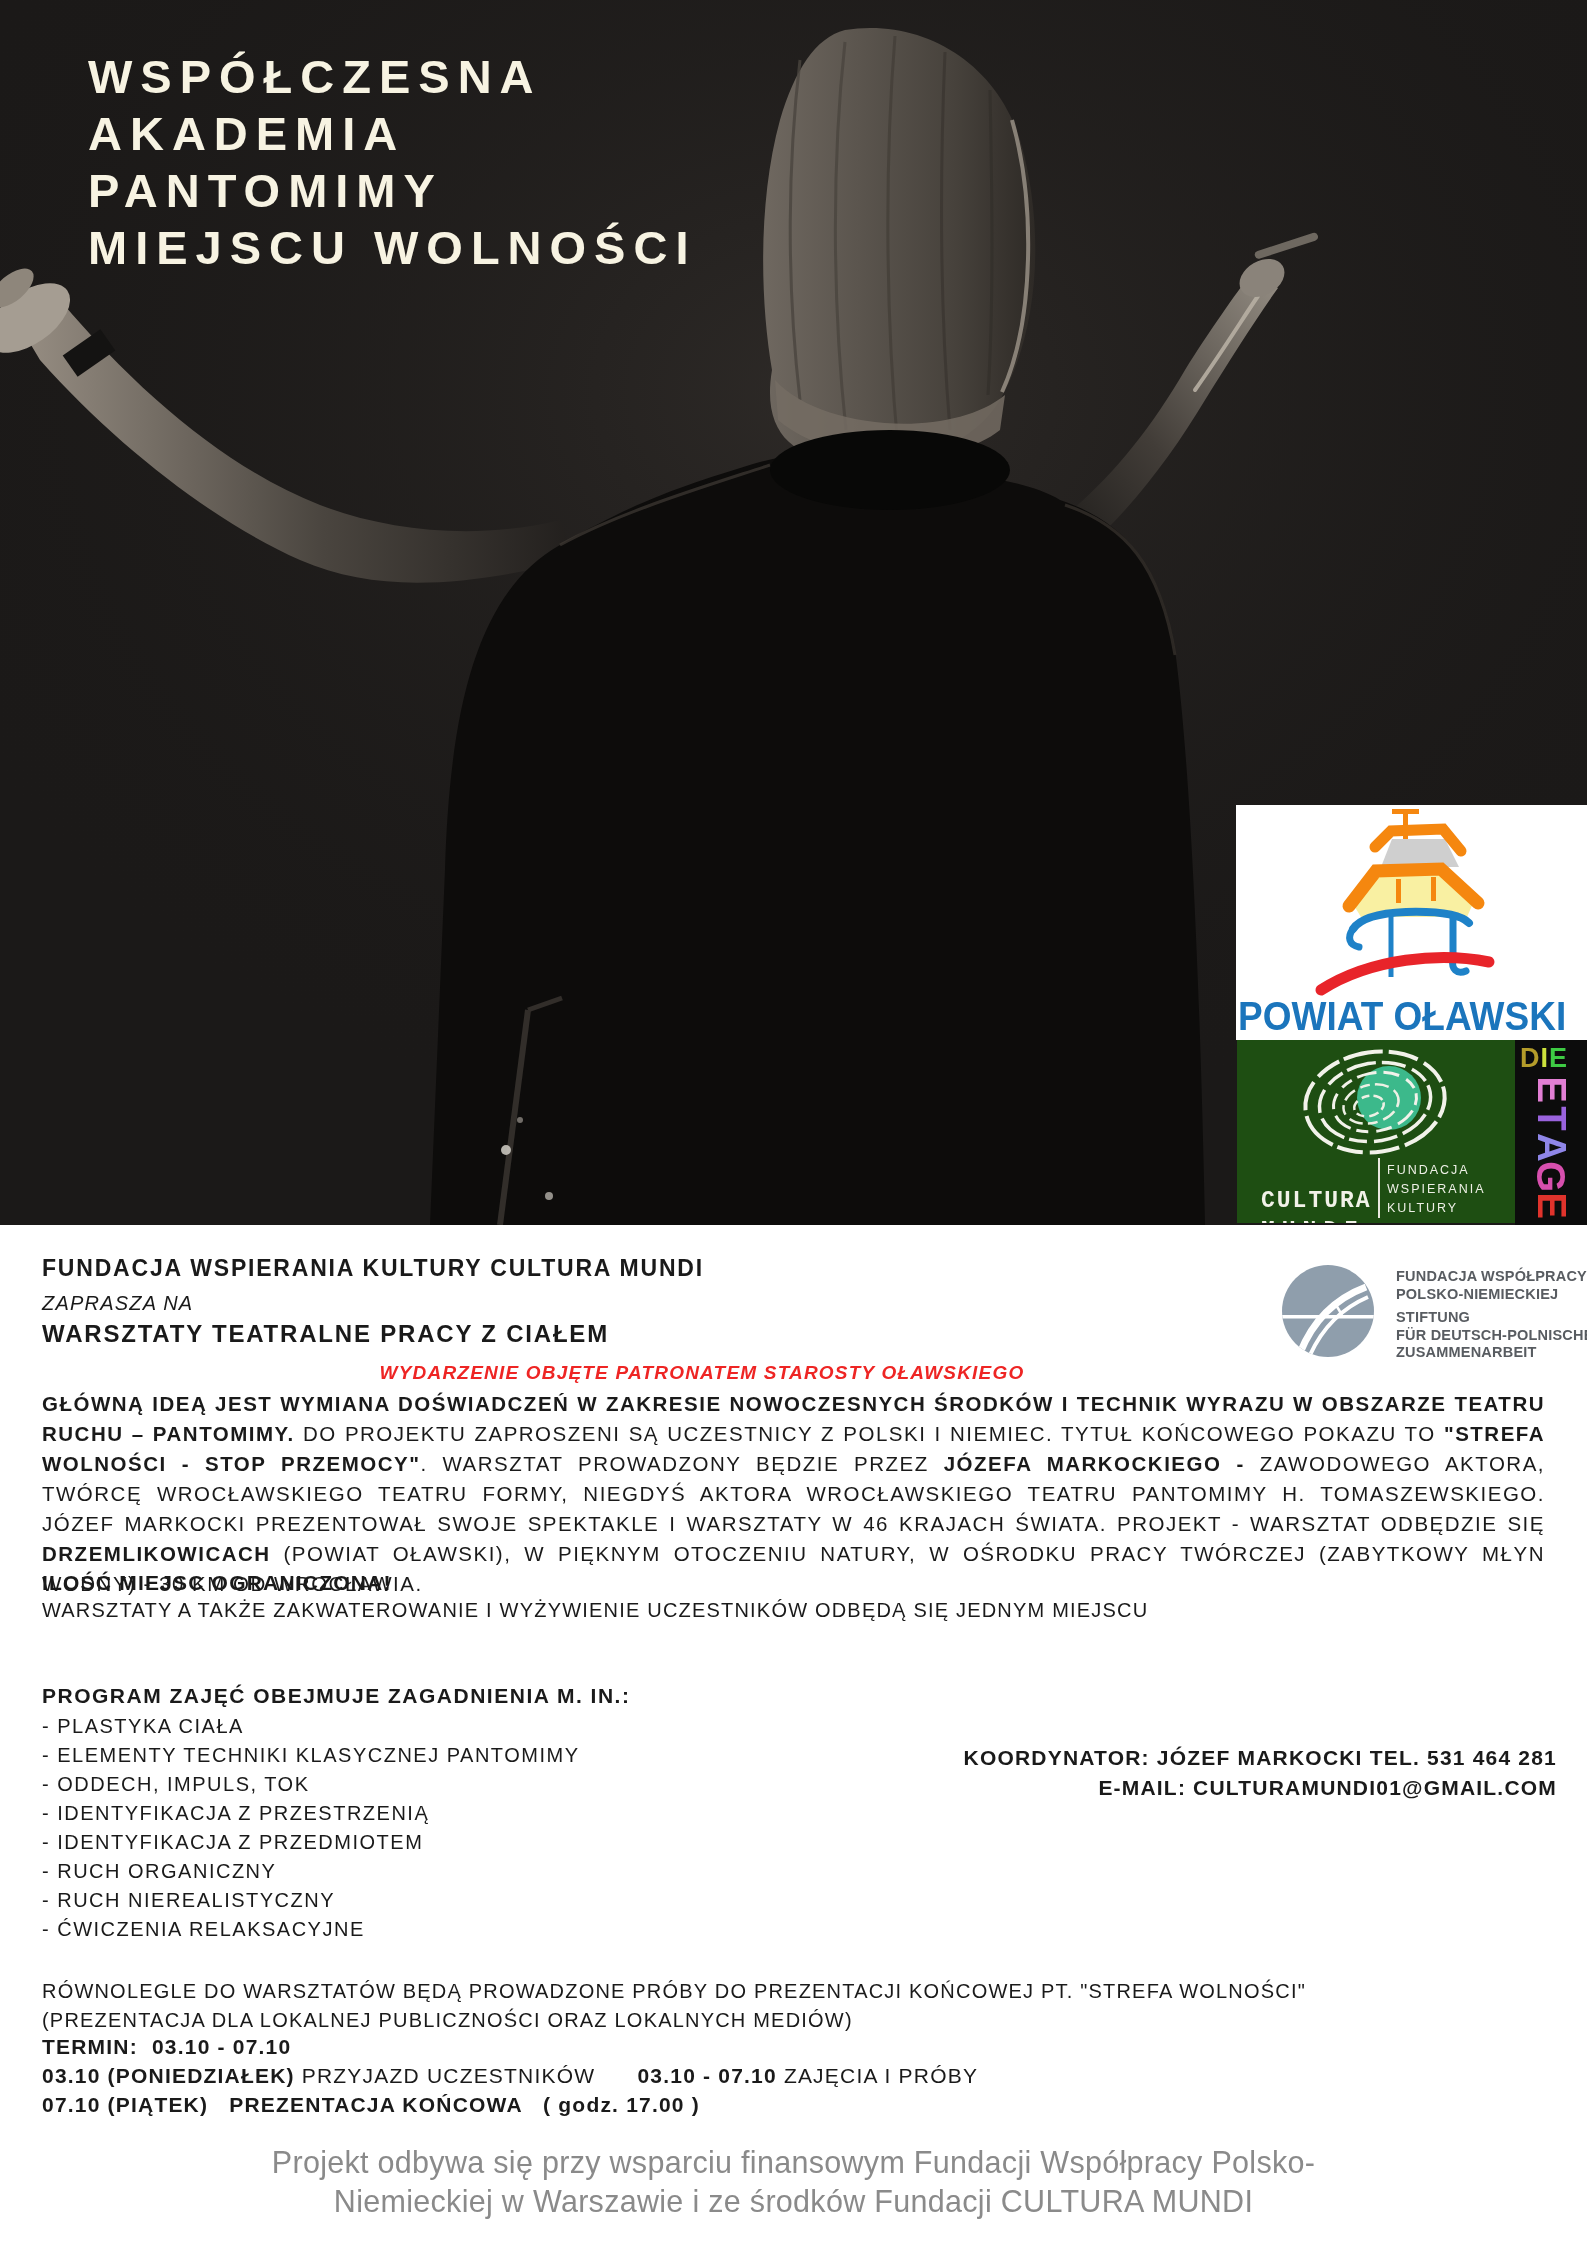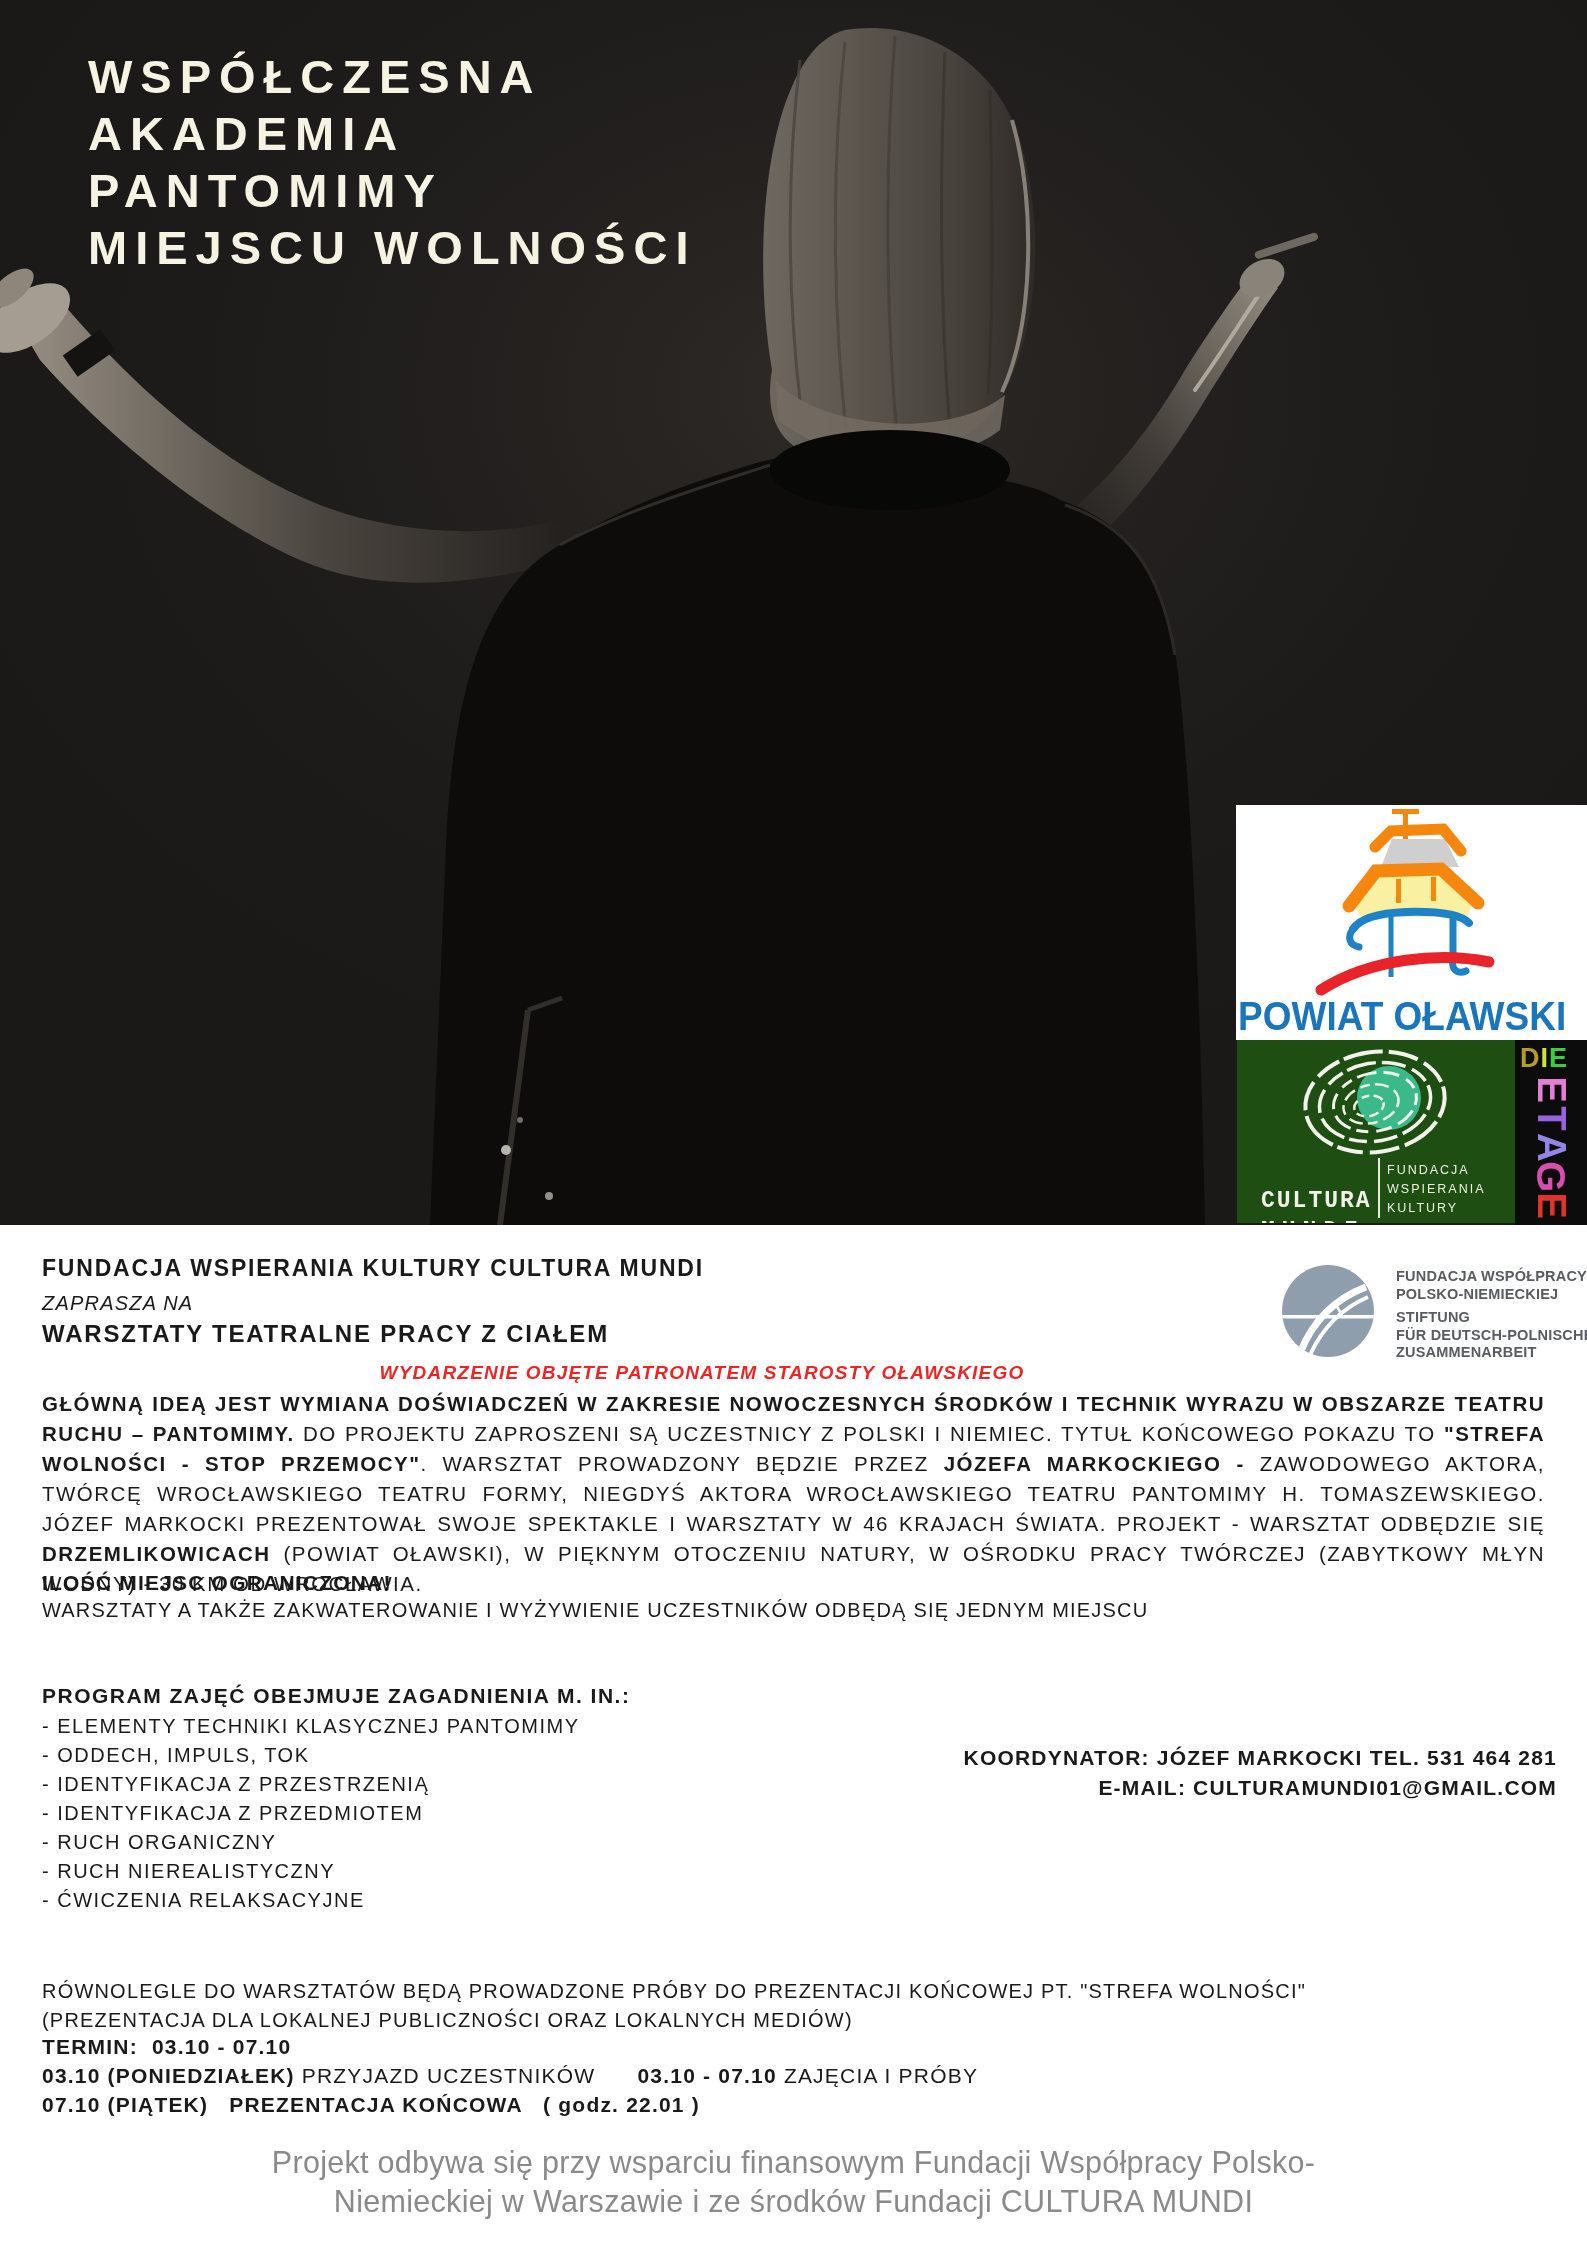--- a/index.html
+++ b/index.html
@@ -196,20 +196,21 @@
     <div class="event">WARSZTATY TEATRALNE PRACY Z CIAŁEM</div>
     <div class="patronage">WYDARZENIE OBJĘTE PATRONATEM STAROSTY OŁAWSKIEGO</div>
 
     <div class="para"><span style="font-weight: 700;">GŁÓWNĄ IDEĄ JEST WYMIANA DOŚWIADCZEŃ W ZAKRESIE NOWOCZESNYCH ŚRODKÓW I TECHNIK WYRAZU W OBSZARZE TEATRU RUCHU – PANTOMIMY. </span><span style="font-weight: 400;">DO PROJEKTU ZAPROSZENI SĄ UCZESTNICY Z POLSKI I NIEMIEC. TYTUŁ KOŃCOWEGO POKAZU TO </span><span style="font-weight: 700;">"STREFA WOLNOŚCI - STOP PRZEMOCY"</span><span style="font-weight: 400;">. WARSZTAT PROWADZONY BĘDZIE PRZEZ </span><span style="font-weight: 700;">JÓZEFA MARKOCKIEGO - </span><span style="font-weight: 400;">ZAWODOWEGO AKTORA, TWÓRCĘ WROCŁAWSKIEGO TEATRU FORMY, NIEGDYŚ AKTORA WROCŁAWSKIEGO TEATRU PANTOMIMY H. TOMASZEWSKIEGO. JÓZEF MARKOCKI PREZENTOWAŁ SWOJE SPEKTAKLE I WARSZTATY W 46 KRAJACH ŚWIATA. PROJEKT - WARSZTAT ODBĘDZIE SIĘ </span><span style="font-weight: 700;">DRZEMLIKOWICACH </span><span style="font-weight: 400;">(POWIAT OŁAWSKI), W PIĘKNYM OTOCZENIU NATURY, W OŚRODKU PRACY TWÓRCZEJ (ZABYTKOWY MŁYN WODNY) - 30 KM OD WROCŁAWIA.</span></div>
 
     <div class="limited">ILOŚĆ MIEJSC OGRANICZONA!</div>
     <div class="accom">WARSZTATY A TAKŻE ZAKWATEROWANIE I WYŻYWIENIE UCZESTNIKÓW ODBĘDĄ SIĘ JEDNYM MIEJSCU</div>
 
     <div class="prog-head">PROGRAM ZAJĘĆ OBEJMUJE ZAGADNIENIA M. IN.:</div>
     <div class="prog-list">
+        <div>PLASTYKA CIAŁA</div>
         <div>ELEMENTY TECHNIKI KLASYCZNEJ PANTOMIMY</div>
         <div>ODDECH, IMPULS, TOK</div>
         <div>IDENTYFIKACJA Z PRZESTRZENIĄ</div>
         <div>IDENTYFIKACJA Z PRZEDMIOTEM</div>
         <div>RUCH ORGANICZNY</div>
         <div>RUCH NIEREALISTYCZNY</div>
         <div>ĆWICZENIA RELAKSACYJNE</div>
       </div>
 
     <div class="contact">
@@ -217,21 +218,21 @@
       <div>E-MAIL: CULTURAMUNDI01@GMAIL.COM</div>
     </div>
 
     <div class="rehearsal">
         <div>RÓWNOLEGLE DO WARSZTATÓW BĘDĄ PROWADZONE PRÓBY DO PREZENTACJI KOŃCOWEJ PT. "STREFA WOLNOŚCI"</div>
         <div>(PREZENTACJA DLA LOKALNEJ PUBLICZNOŚCI ORAZ LOKALNYCH MEDIÓW)</div>
       </div>
 
     <div class="termin">TERMIN:  03.10 - 07.10</div>
     <div class="sched sched1"><span style="font-weight: 700;">03.10 (PONIEDZIAŁEK)</span><span style="font-weight: 400;"> PRZYJAZD UCZESTNIKÓW      </span><span style="font-weight: 700;">03.10 - 07.10</span><span style="font-weight: 400;"> ZAJĘCIA I PRÓBY</span></div>
-    <div class="sched sched2"><span style="font-weight: 700;">07.10 (PIĄTEK)</span><span style="font-weight: 700;">   PREZENTACJA KOŃCOWA   </span><span style="font-weight: 700;">( godz. 22.01 )</span></div>
+    <div class="sched sched2"><span style="font-weight: 700;">07.10 (PIĄTEK)</span><span style="font-weight: 700;">   PREZENTACJA KOŃCOWA   </span><span style="font-weight: 700;">( godz. 17.00 )</span></div>
 
     <div class="fwpn">
       <div class="fwpn-circle">
         <svg width="92" height="92" viewBox="0 0 92 92">
           <defs>
               <clipPath id="fc">
                 <circle cx="46" cy="46" r="46"></circle>
               </clipPath>
             </defs>
           <circle cx="46" cy="46" r="46" fill="#8f9eac"></circle>

